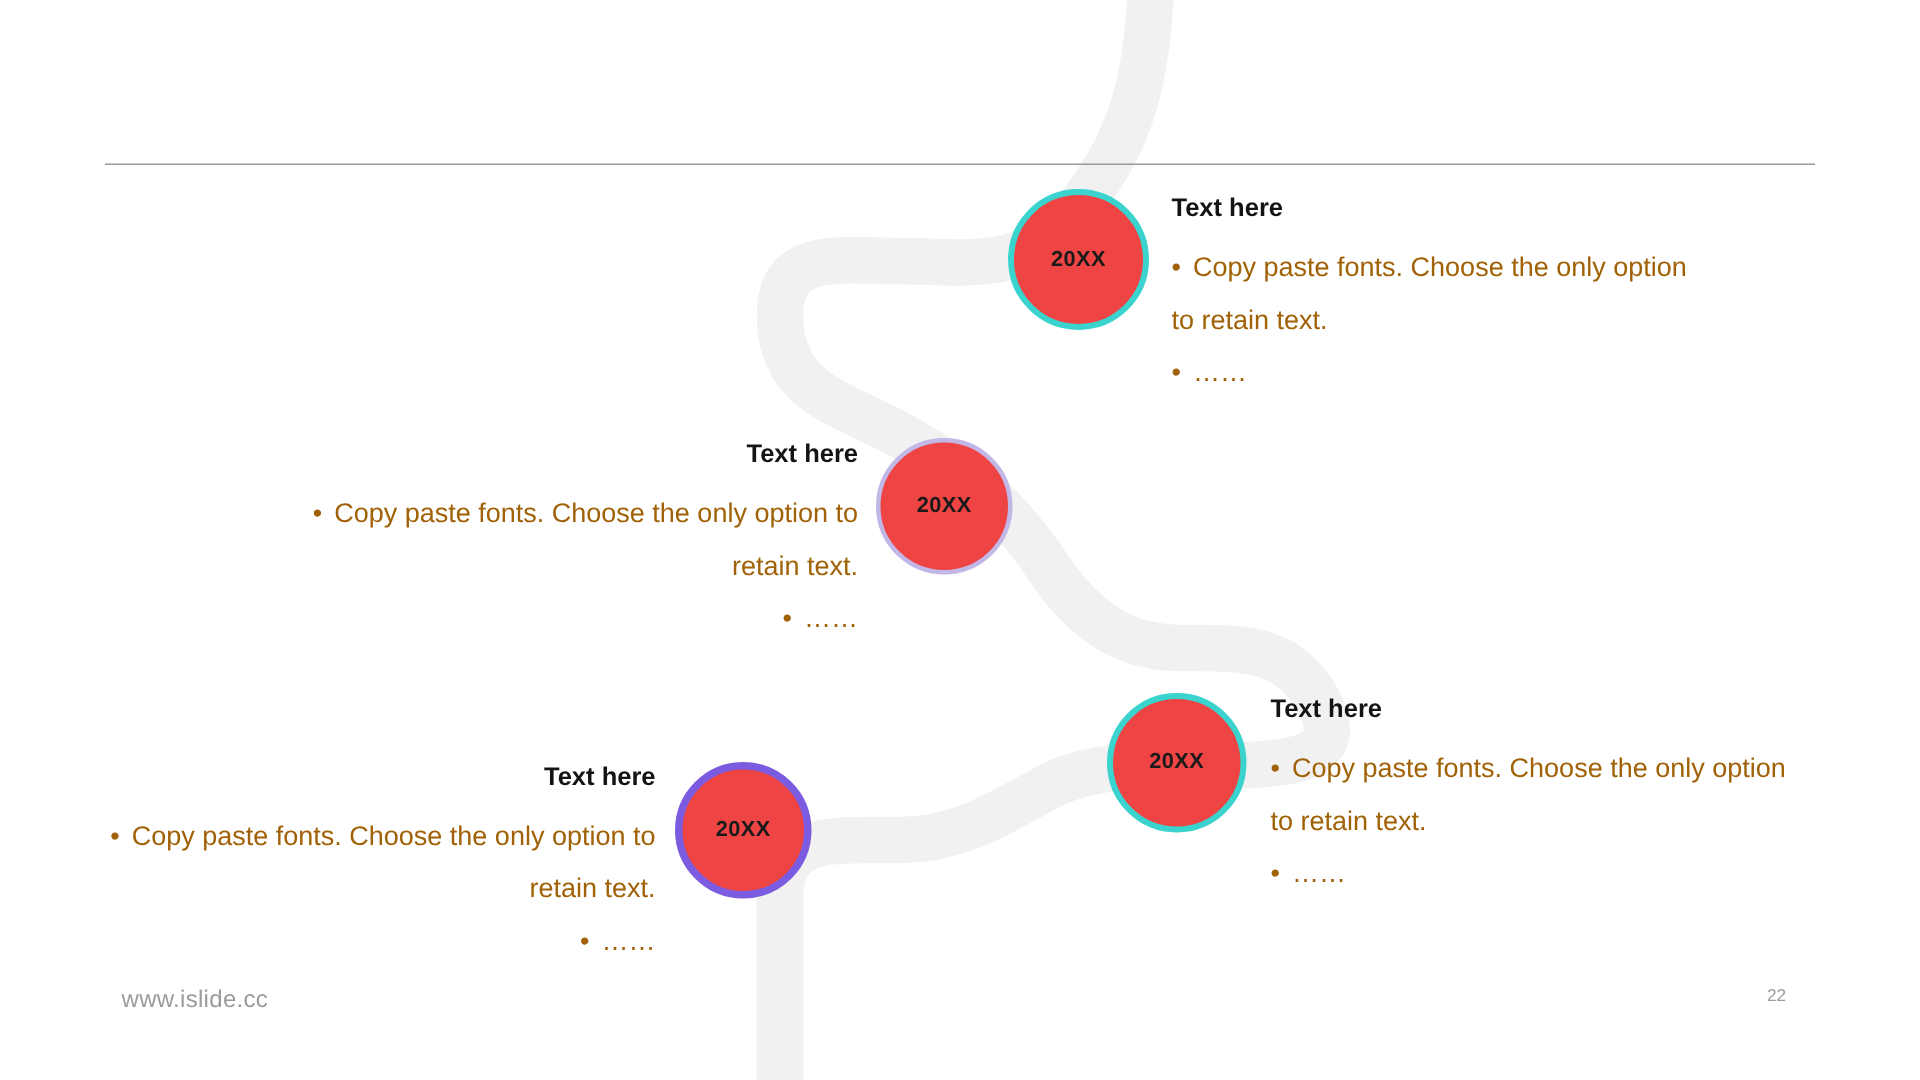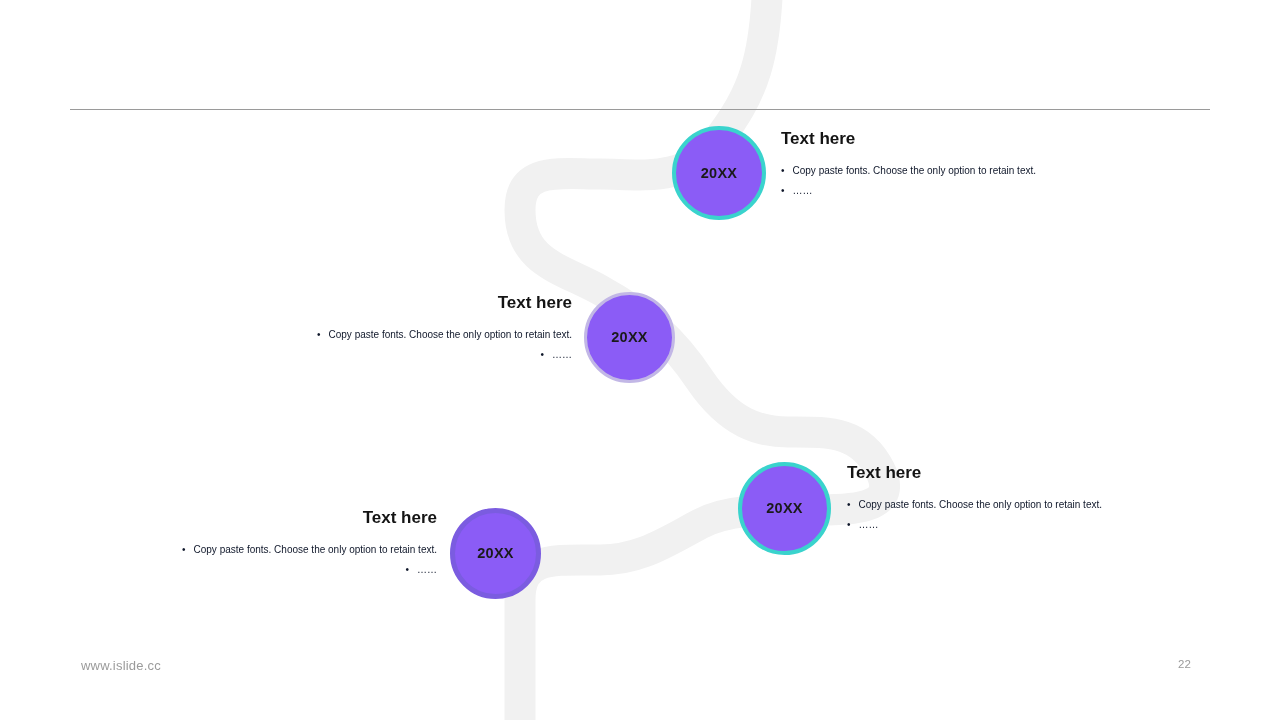--- a/index.html
+++ b/index.html
@@ -34,21 +34,21 @@
     top: 109px;
     width: 1140px;
     height: 1px;
     background: #9a9a9a;
   }
 
   
   .year-circle {
     position: absolute;
     border-radius: 50%;
-    background: #8b5cf6;
+    background: #ef4444;
     display: flex;
     align-items: center;
     justify-content: center;
     box-sizing: border-box;
   }
   .year-circle .year-label {
     font-size: 14.5px;
     font-weight: bold;
     color: #1a1a1a;
     letter-spacing: 0.3px;
@@ -70,22 +70,22 @@
     color: #141414;
     line-height: 1.25;
     margin: 0 0 12px 0;
   }
   .bullet-list {
     list-style: none;
     margin: 0;
     padding: 0;
   }
   .bullet-list li {
-    font-size: 10px;
-    color: #0f172a;
+    font-size: 18px;
+    color: #a16207;
     line-height: 1.95;
     margin: 0;
   }
   .bullet-list li .bullet-dot {
     display: inline-block;
     margin-right: 8px;
   }
 
   
   .align-left { text-align: left; }
@@ -97,21 +97,21 @@
   .tb1 { left: 781px; top: 128px; width: 360px; }
   .tb2 { left: 200px; top: 292px; width: 372px; }
   .tb3 { left: 847px; top: 462px; width: 360px; }
   .tb4 { left: 62px;  top: 507px; width: 375px; }
 
   
   #footer-url {
     position: absolute;
     left: 81px;
     top: 658px;
-    font-size: 13px;
+    font-size: 16px;
     color: #9b9b9b;
     letter-spacing: 0.2px;
   }
   #page-number {
     position: absolute;
     left: 1178px;
     top: 658px;
     font-size: 11.5px;
     color: #9b9b9b;
   }

